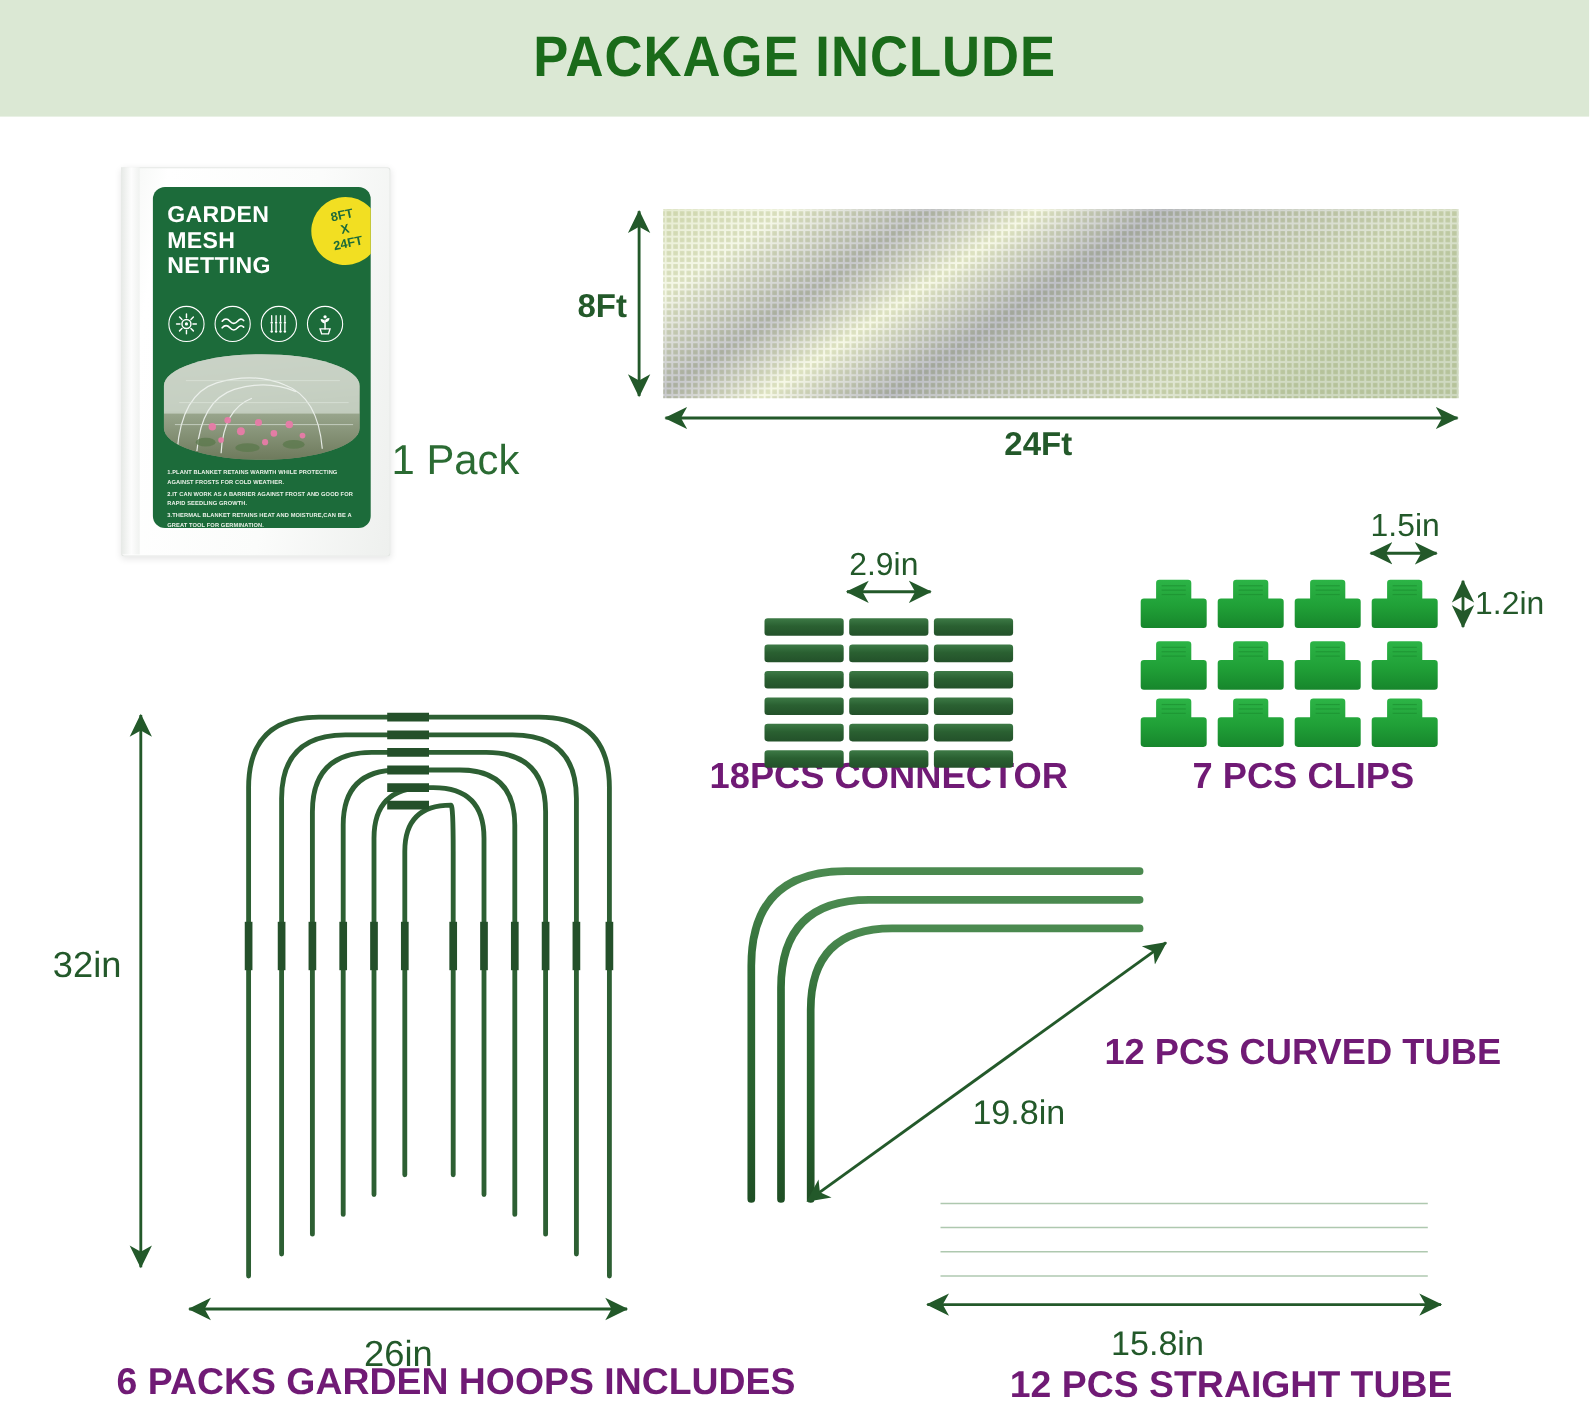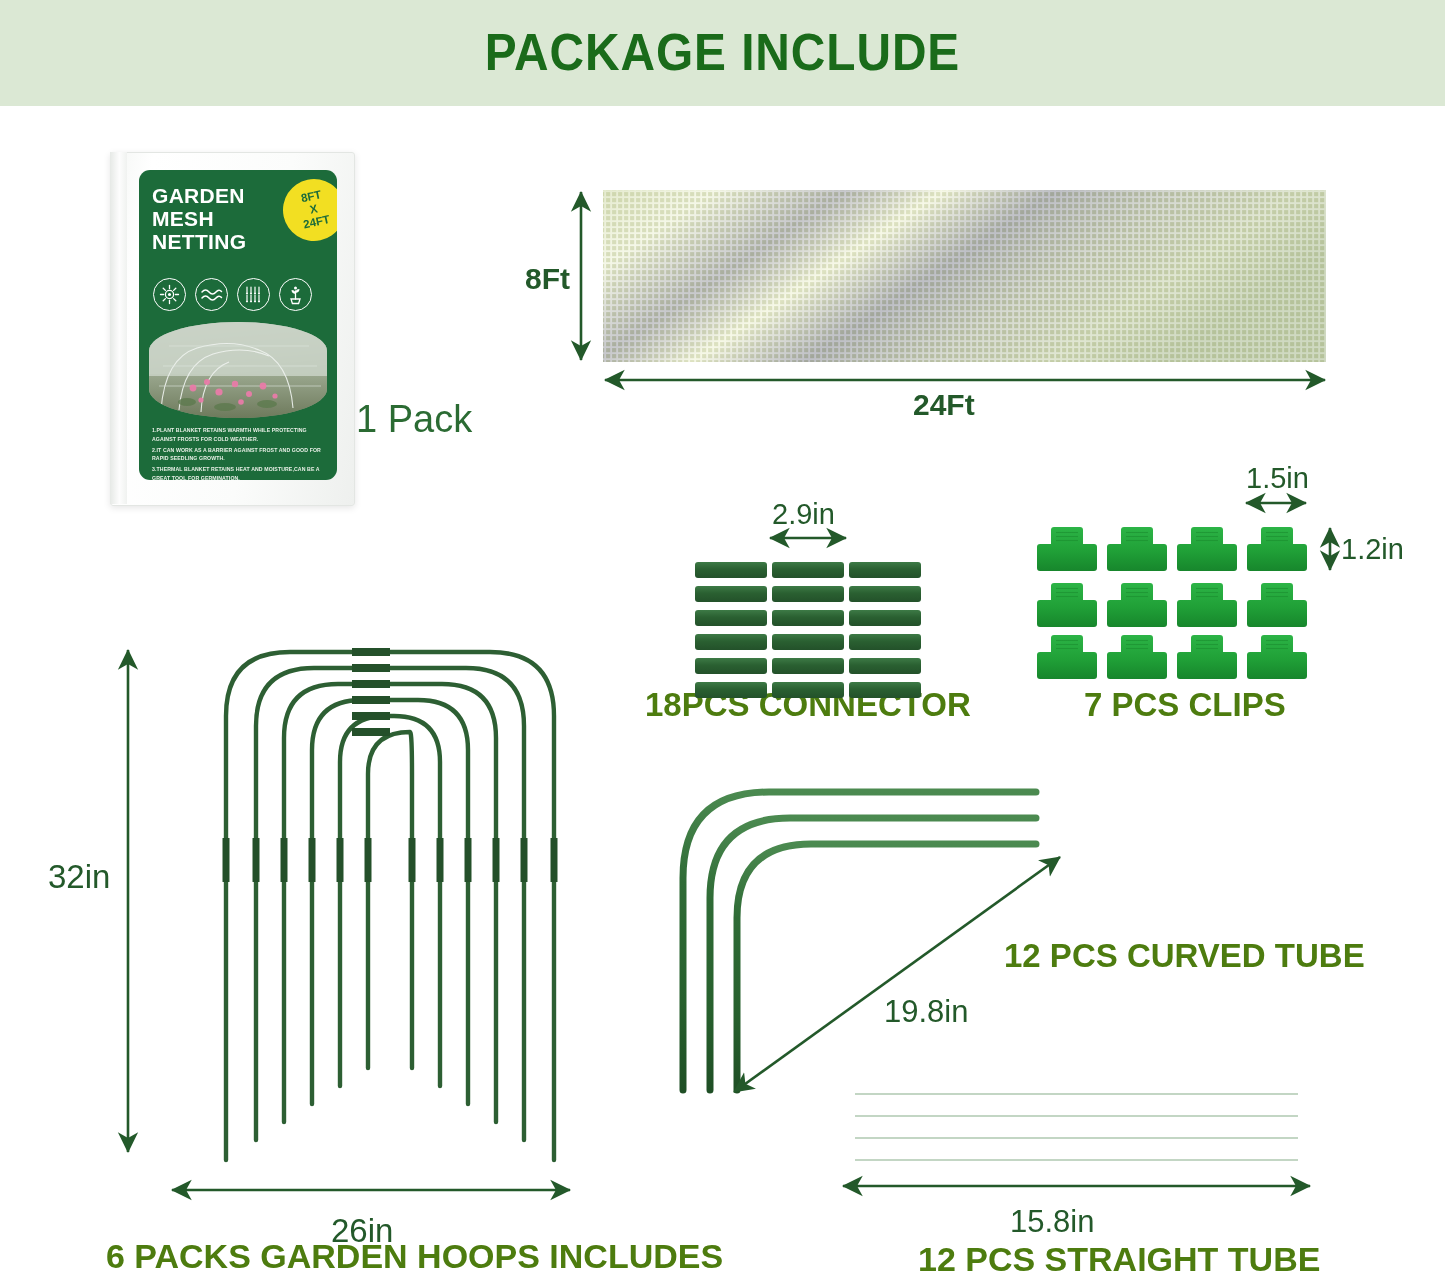--- a/index.html
+++ b/index.html
@@ -35,21 +35,21 @@
     font-weight: bold;
     letter-spacing: 1px;
     color: #1a6b1a;
     font-family: "Liberation Sans", sans-serif;
     transform: scaleX(0.92);
   }
 
   
   .lbl {
     position: absolute;
-    color: #4d7c0f;
+    color: #701a75;
     font-weight: bold;
     font-family: "Liberation Sans", sans-serif;
     white-space: nowrap;
   }
   .dim {
     position: absolute;
     color: #23592a;
     font-family: "Liberation Sans", sans-serif;
     white-space: nowrap;
   }

